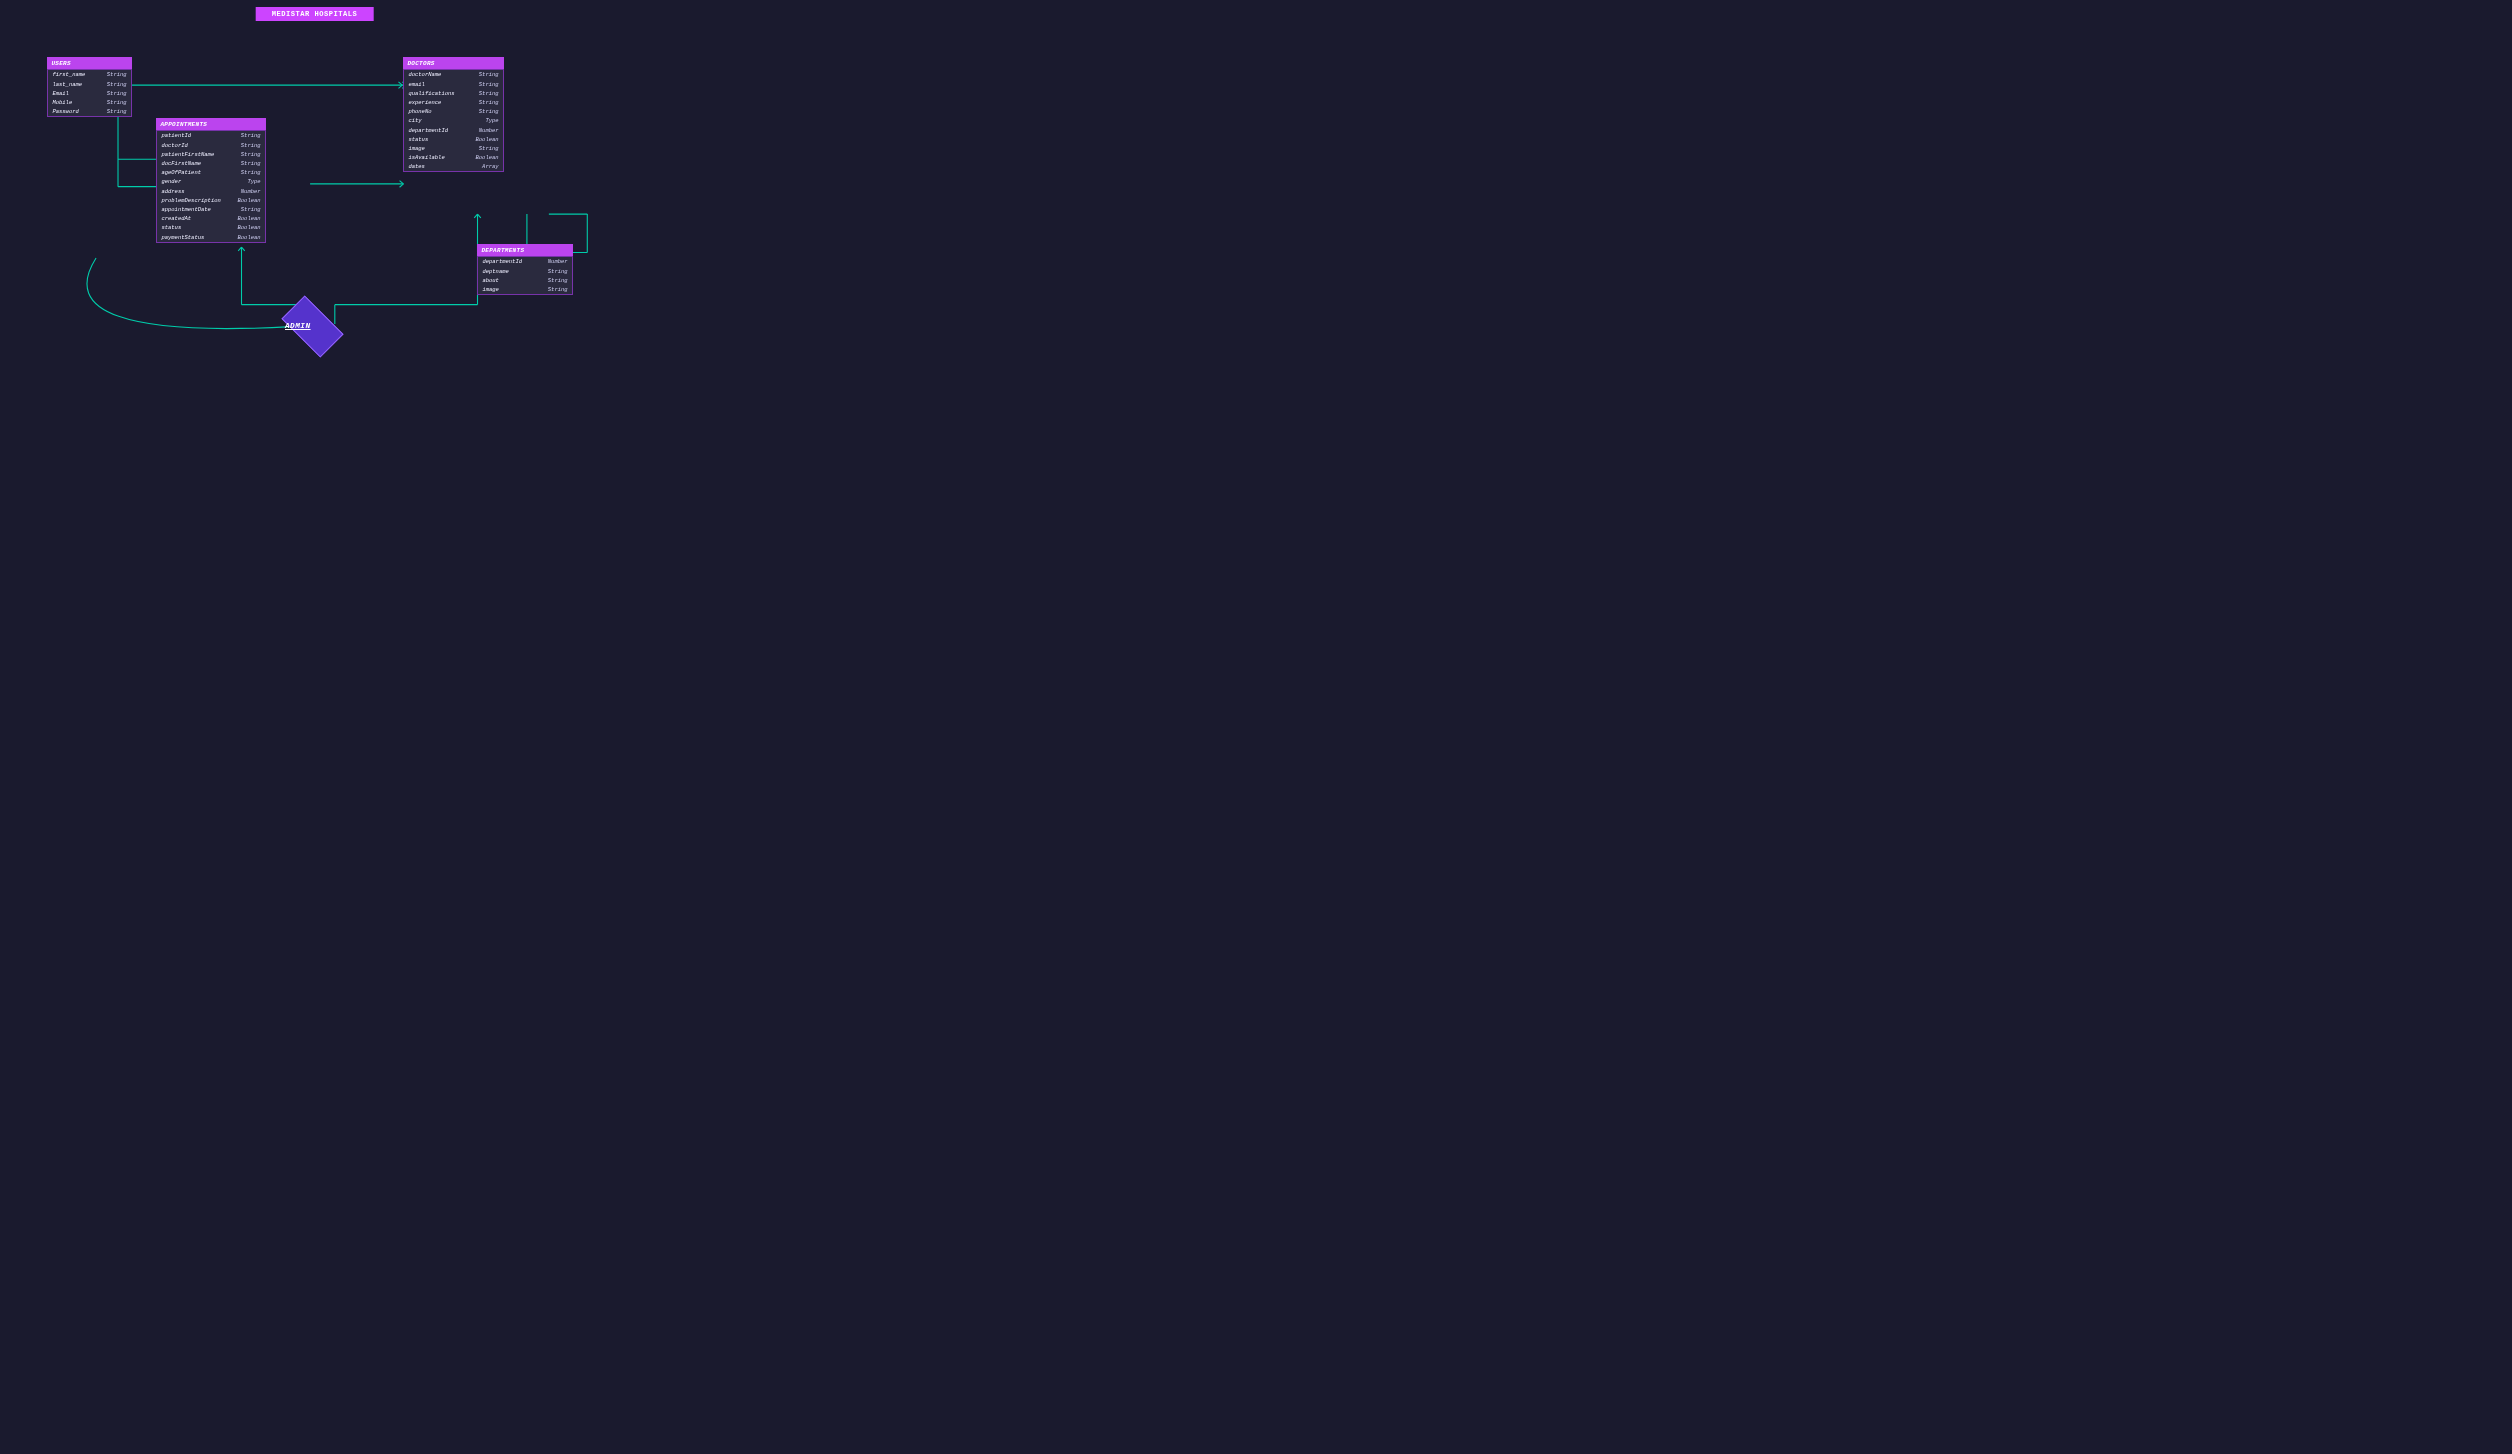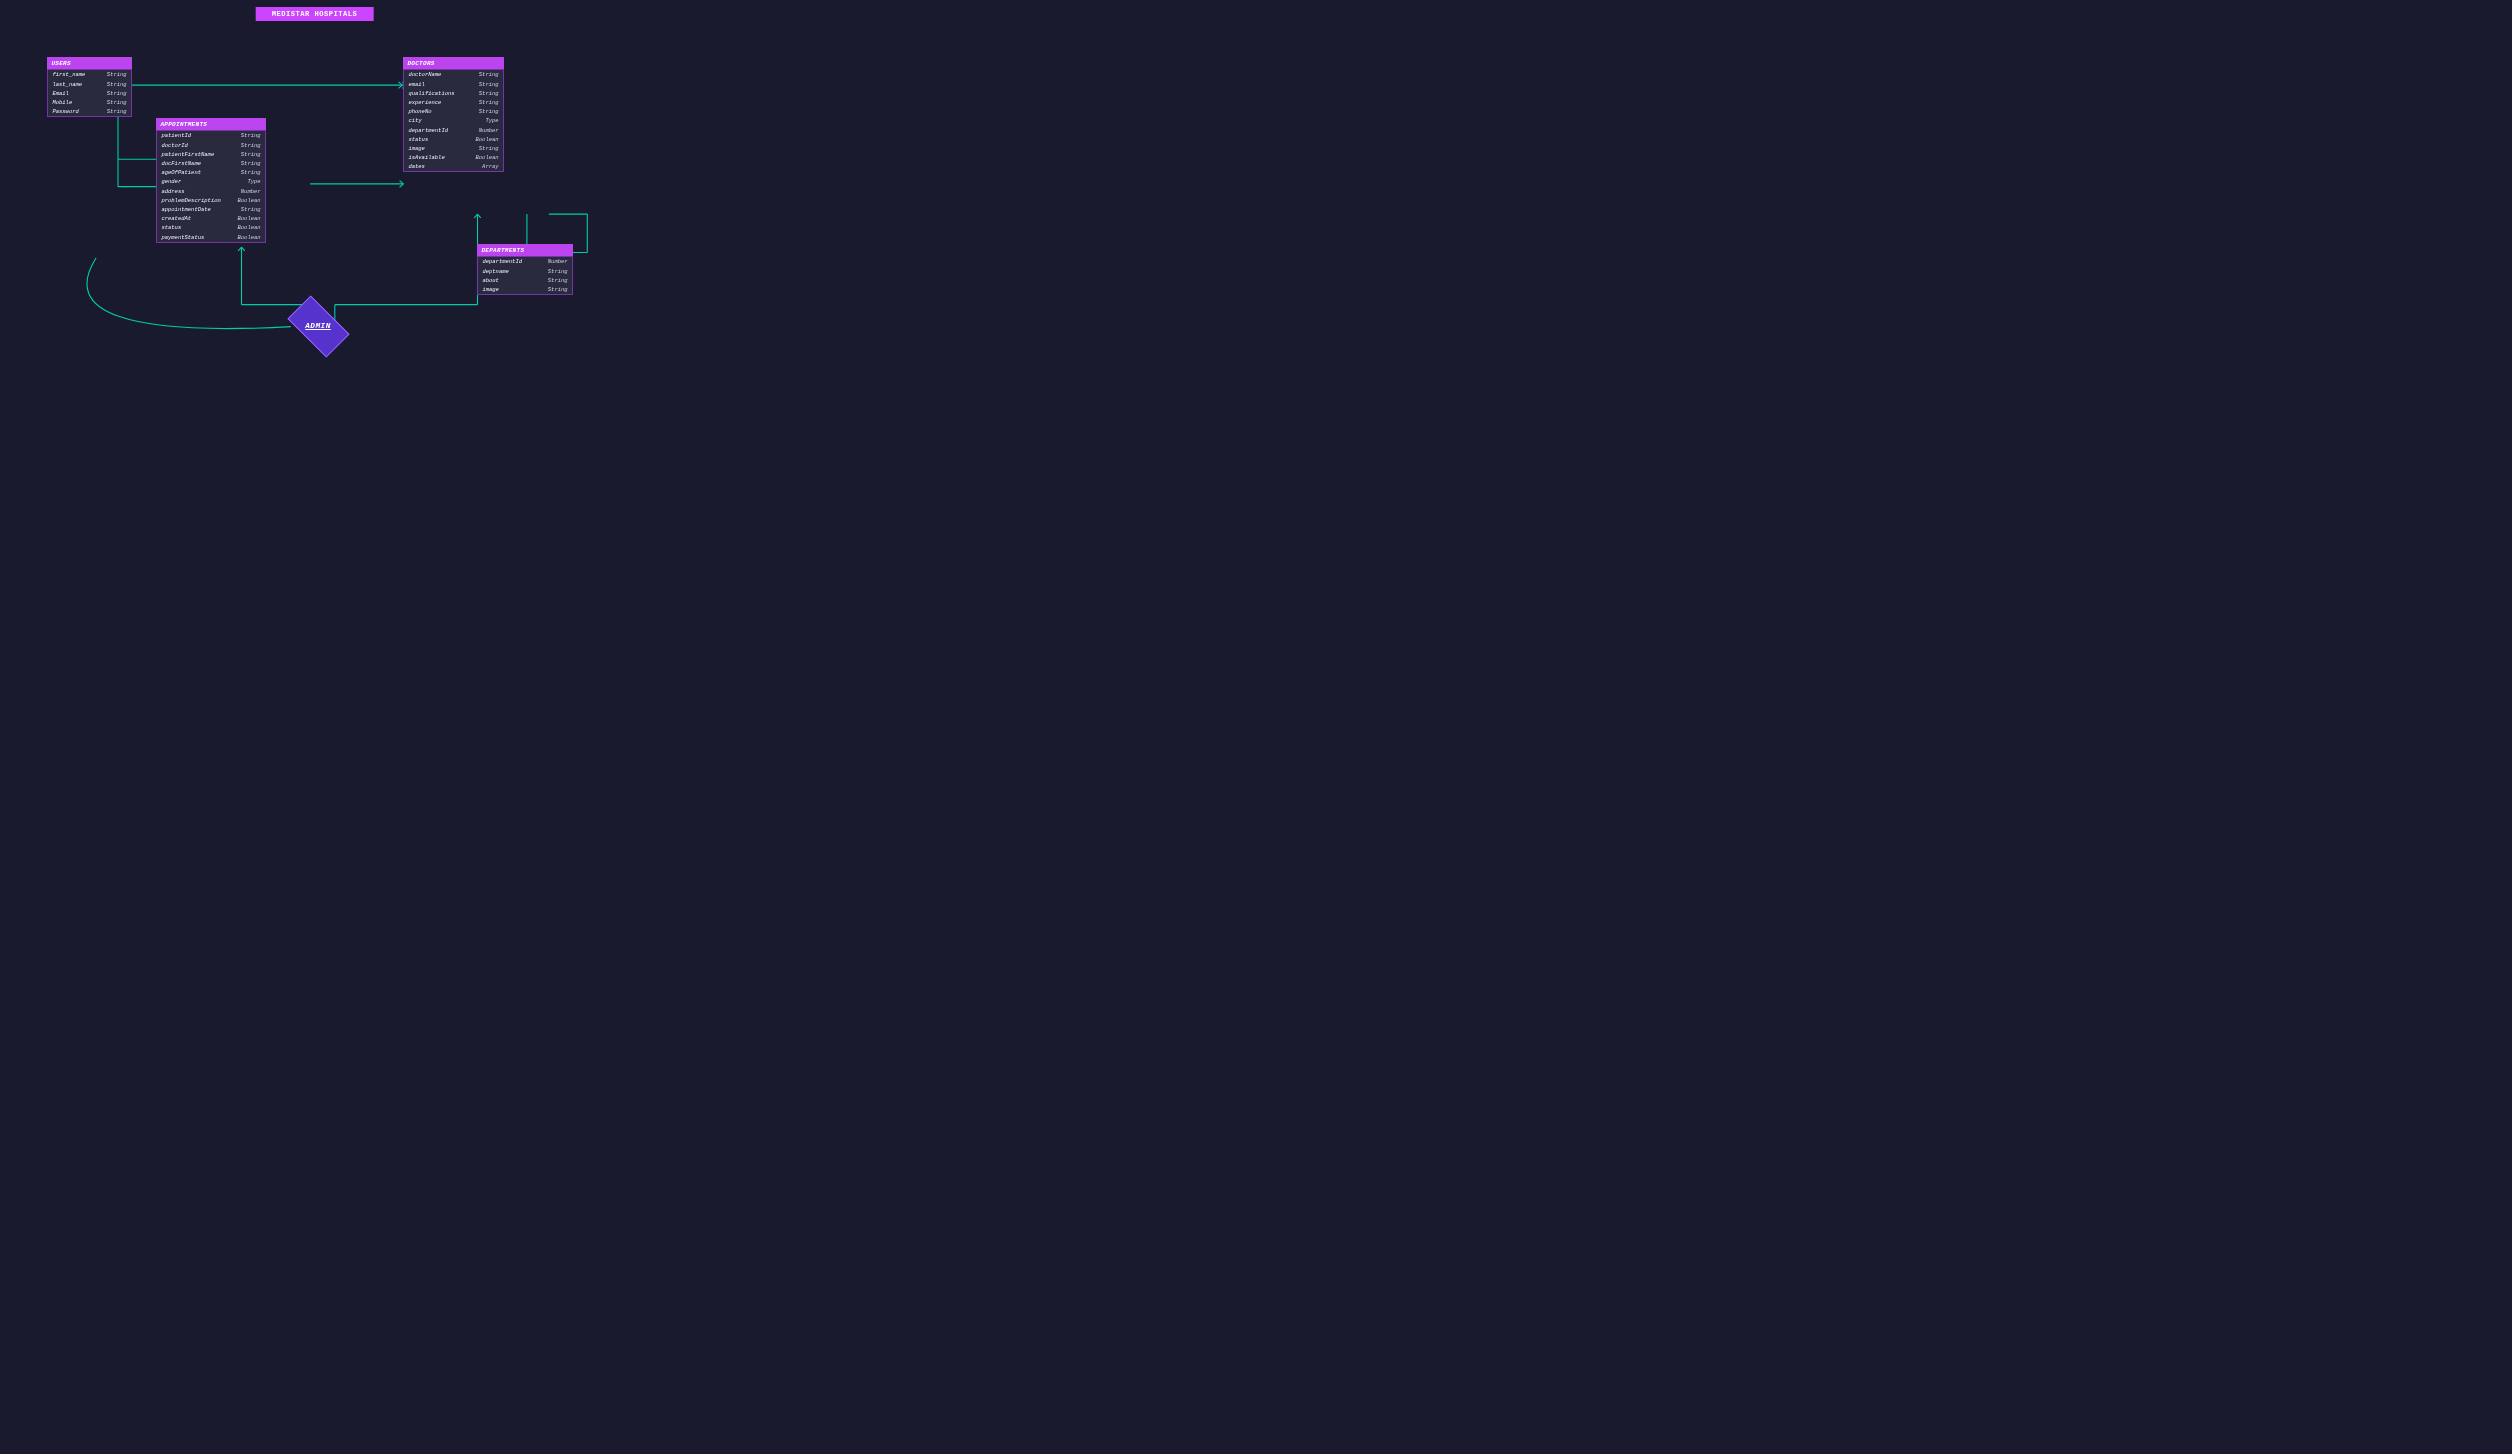--- a/index.html
+++ b/index.html
@@ -81,21 +81,20 @@
     .entity-row .field-type {
       color: #ccccee;
     }
 
     
     .diamond-entity {
       position: absolute;
       z-index: 2;
       display: flex;
       align-items: center;
-      justify-content: center;
     }
 
     .diamond-shape {
       width: 55px;
       height: 33px;
       background: #5533cc;
       border: 1.1px solid #9966ff;
       transform: rotate(45deg);
       display: flex;
       align-items: center;

